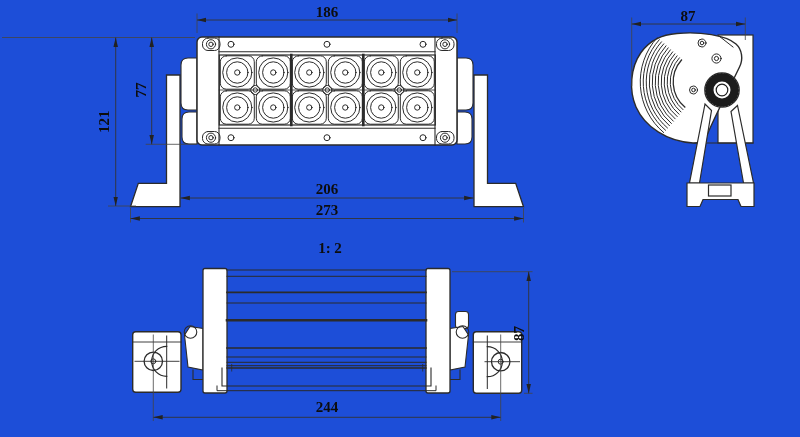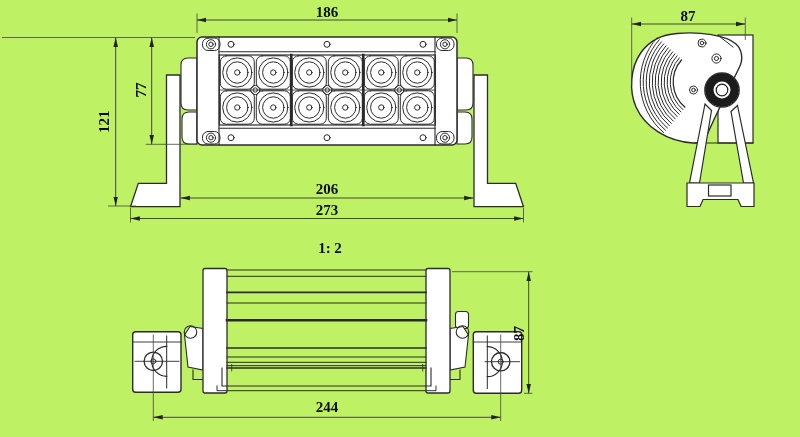--- a/index.html
+++ b/index.html
@@ -1,16 +1,16 @@
 <!DOCTYPE html>
 <html><head>
 <meta charset="utf-8">
 <style>
   html,body{margin:0;padding:0;background:#fff;}
-  .stage{width:800px;height:437px;background:#bef264;position:relative;overflow:hidden;}
+  .stage{width:800px;height:437px;background:#1d4ed8;position:relative;overflow:hidden;}
   svg{display:block;}
   .ln{stroke:#2b2b2b;fill:none;stroke-linecap:square;}
   .wfill{fill:#ffffff;}
   .dim{stroke:#333333;stroke-width:0.9;fill:none;}
   .ext{stroke:#444444;stroke-width:0.8;fill:none;}
   .dim-t{font-family:"Liberation Serif","DejaVu Serif",serif;font-weight:700;font-size:15px;fill:#0d0d0d;}
   .scale-t{font-family:"Liberation Serif","DejaVu Serif",serif;font-weight:700;font-size:15px;fill:#0d0d0d;}
 </style>
 </head>
 <body>

